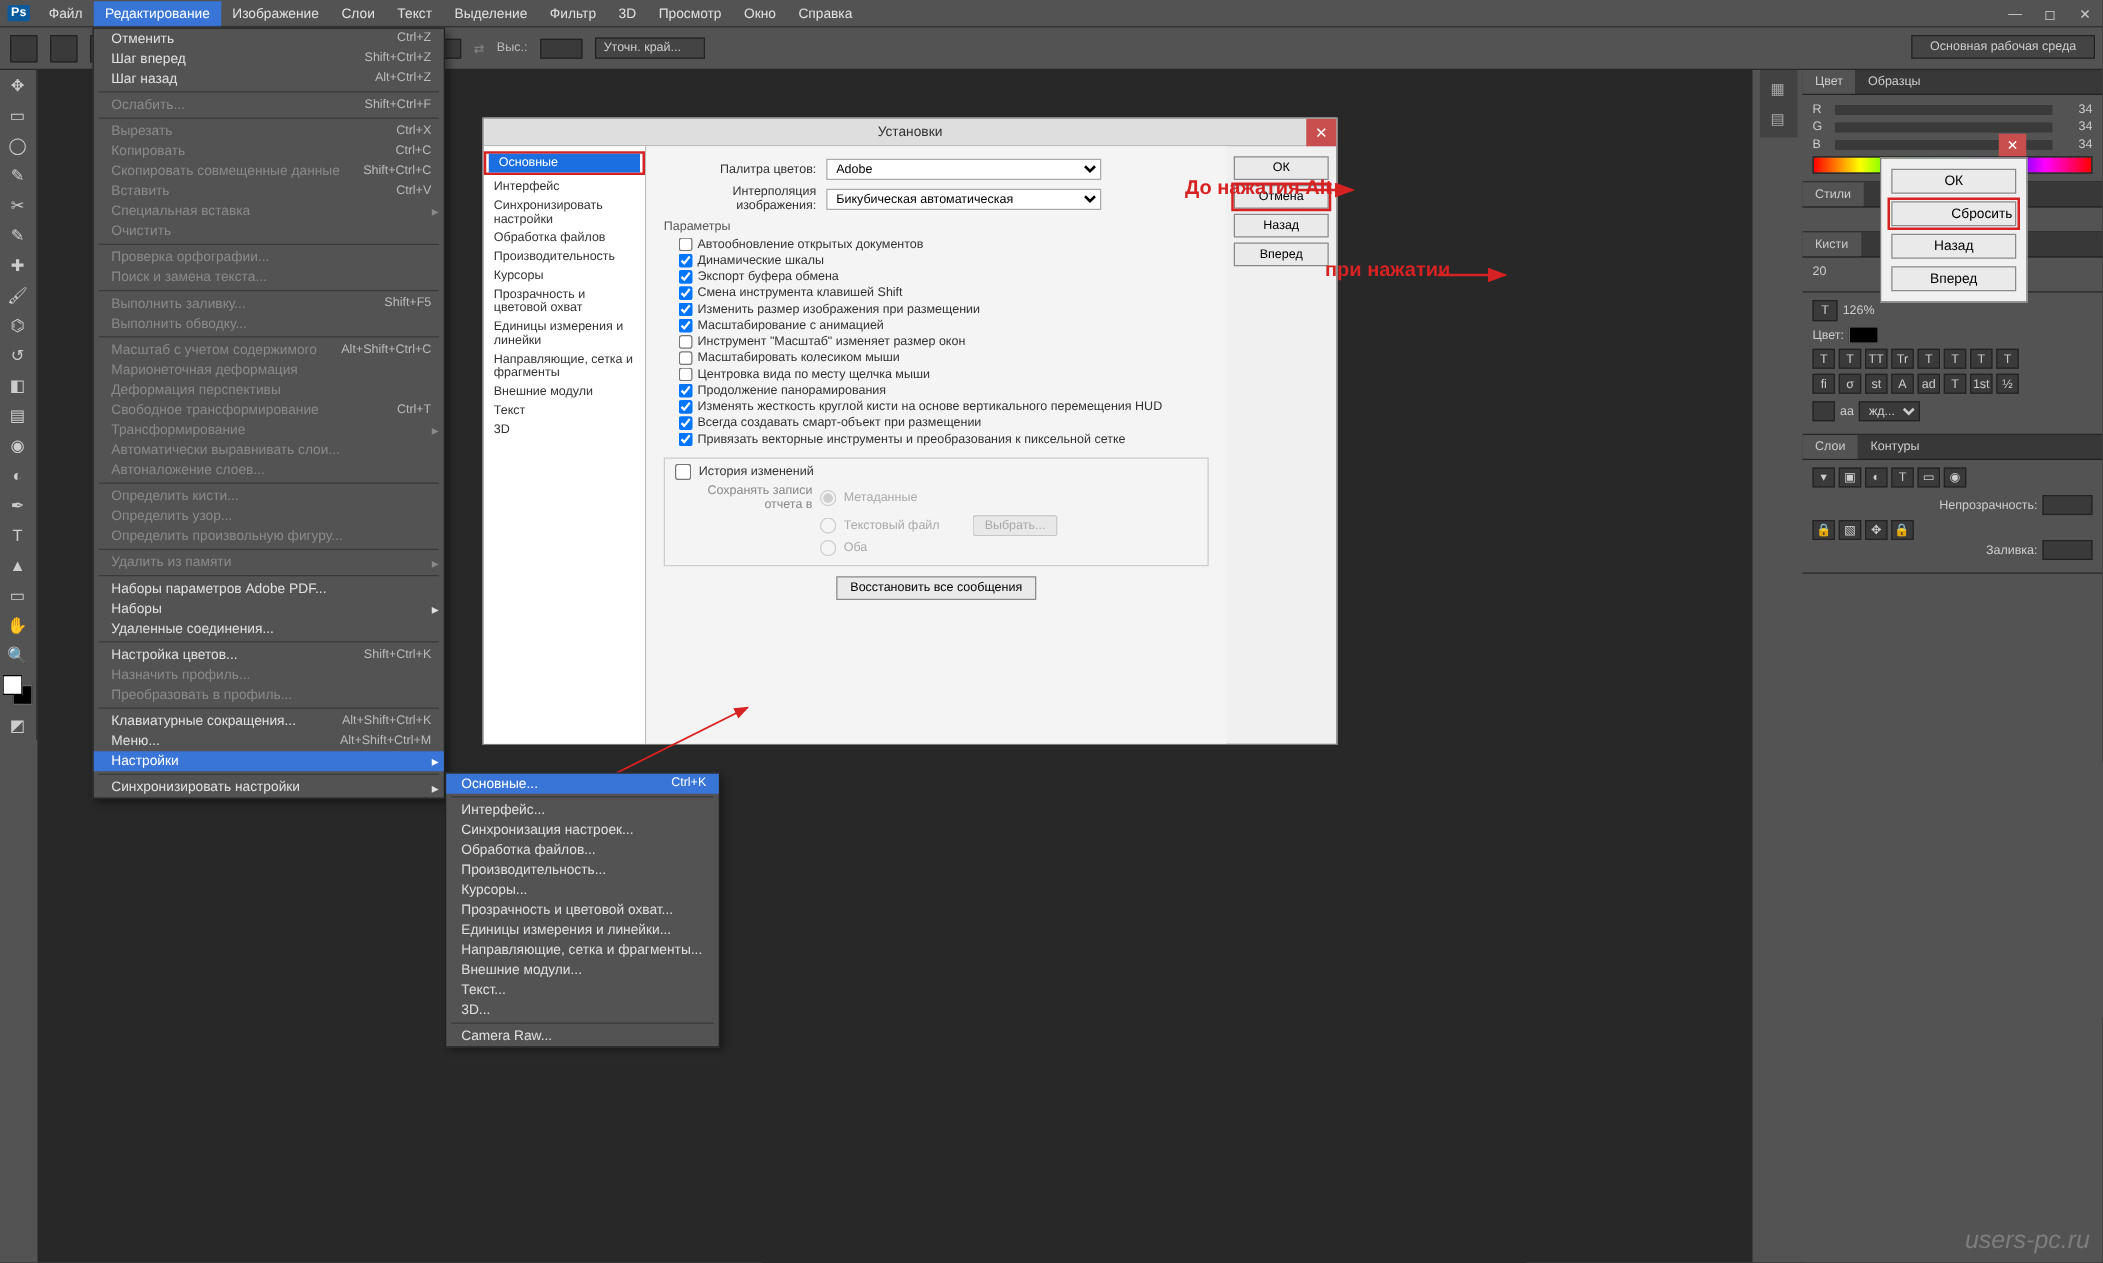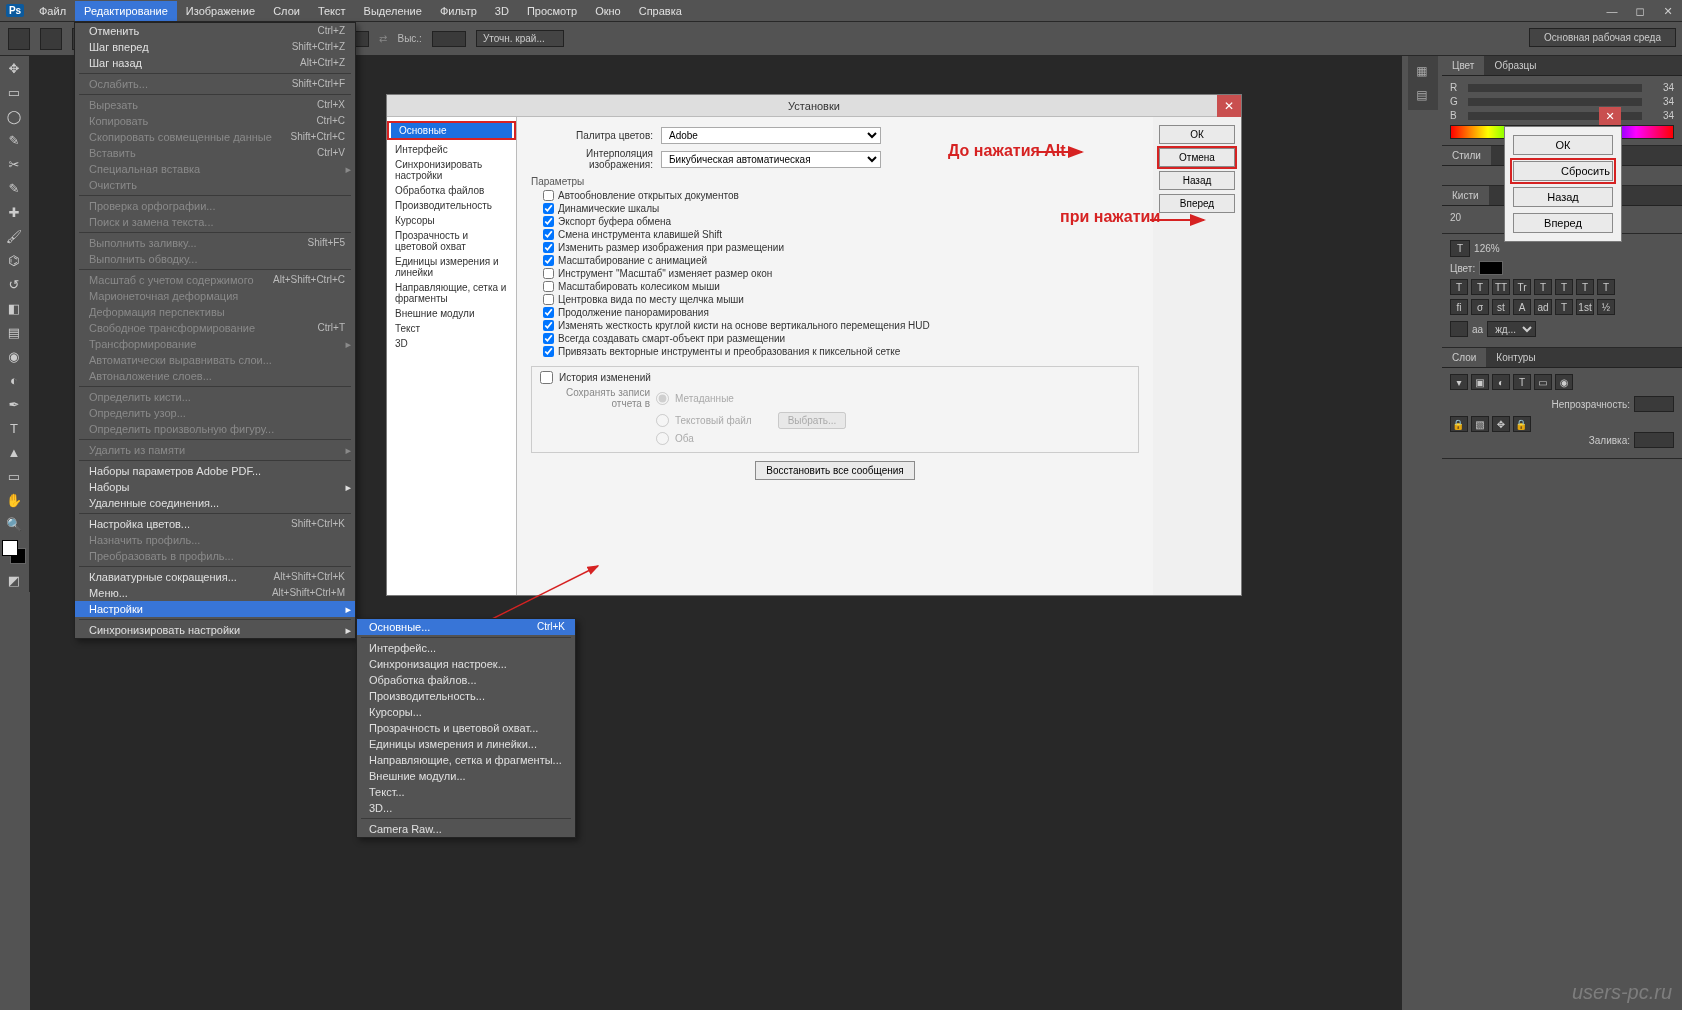--- a/index.html
+++ b/index.html
@@ -41,21 +41,21 @@
 .dd-shortcut { color: #bbb; font-size: 10px; }
 .dd-arrow { position: absolute; right: 4px; }
 
 
 .submenu { position: absolute; left: 356px; top: 618px; width: 220px; background: #535353; border: 1px solid #222; box-shadow: 3px 3px 6px rgba(0,0,0,.4); z-index: 51; }
 .sub-item { display: flex; justify-content: space-between; padding: 2px 10px 2px 12px; color: #e0e0e0; font-size: 11px; }
 .sub-item.highlighted { background: #3875d7; color: #fff; }
 .sub-shortcut { font-size: 10px; }
 
 
-.dialog { position: absolute; left: 386px; top: 94px; width: 856px; height: 502px; background: #f0f0f0; border: 1px solid #7a7a7a; z-index: 40; color: #333; font-size: 11px; }
+.dialog { position: absolute; left: 386px; top: 94px; width: 684px; height: 502px; background: #f0f0f0; border: 1px solid #7a7a7a; z-index: 40; color: #333; font-size: 11px; }
 .dlg-title { height: 22px; background: #dedede; display: flex; align-items: center; justify-content: center; border-bottom: 1px solid #bbb; font-size: 11px; }
 .dlg-close { position: absolute; right: 0; top: 0; width: 24px; height: 22px; background: #c94f4f; color: #fff; display: flex; align-items: center; justify-content: center; font-size: 12px; }
 .dlg-body { display: flex; height: calc(100% - 22px); }
 .dlg-sidebar { width: 130px; border-right: 1px solid #bbb; background: #fff; padding: 6px 0; }
 .dlg-sidebar .cat { padding: 2px 8px; font-size: 10px; color: #333; }
 .dlg-sidebar .cat.selected { background: #1b6fe0; color: #fff; }
 .cat-red-box { border: 2px solid #d62222; padding: 0 2px; margin: -2px 0 2px 0; }
 .dlg-main { flex: 1; padding: 10px 14px; background: #f4f4f4; position: relative; }
 .dlg-row { display: flex; align-items: center; margin-bottom: 4px; }
 .dlg-row label { width: 130px; text-align: right; padding-right: 8px; font-size: 10px; color: #333; }

